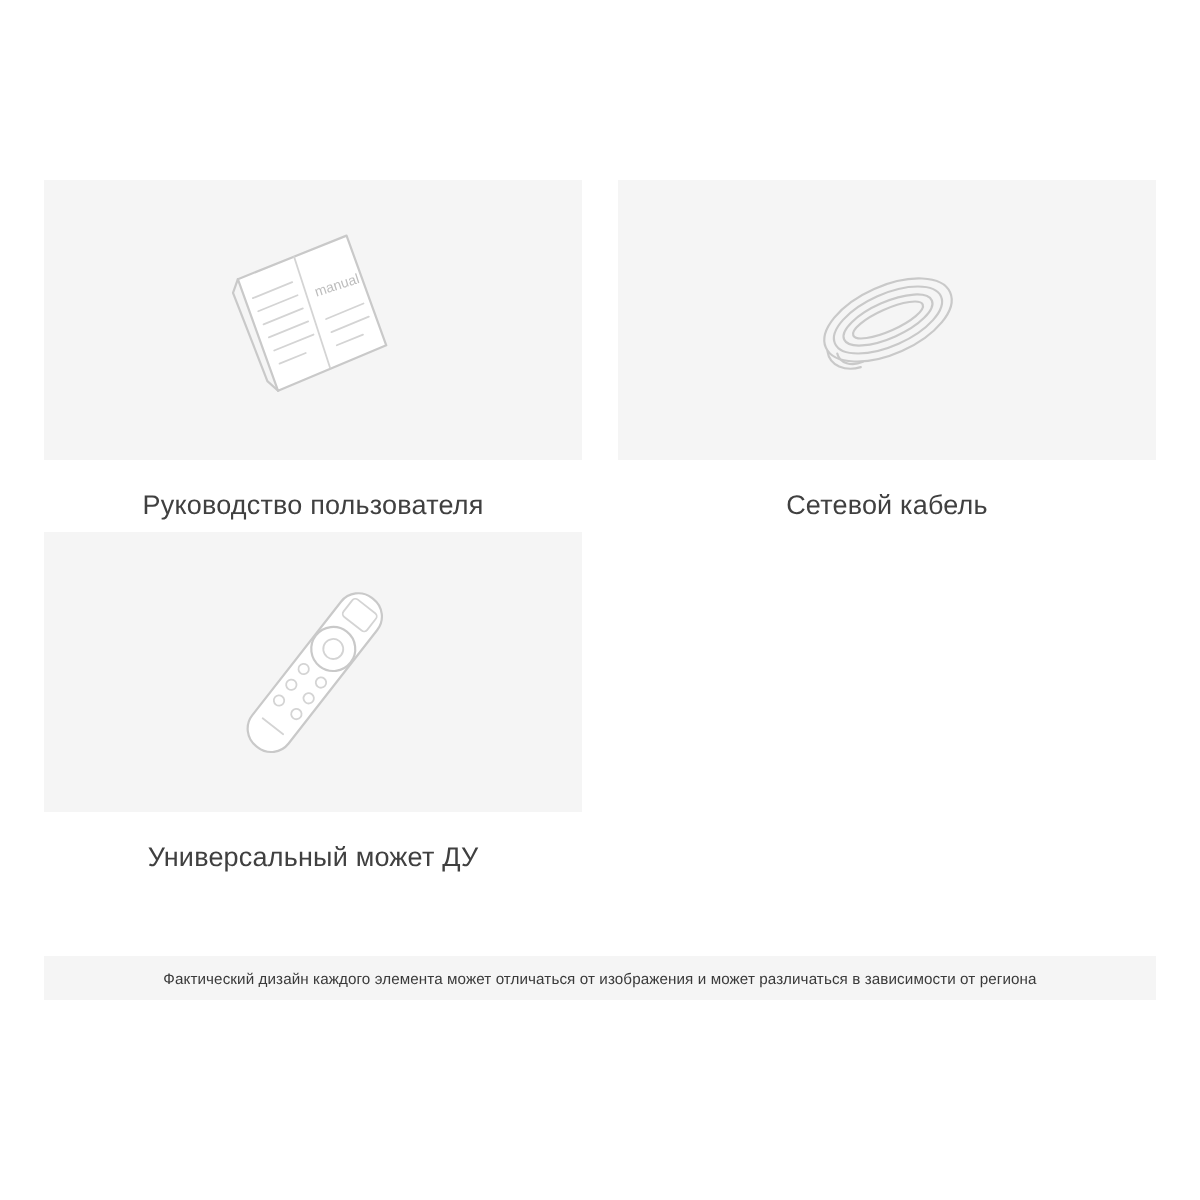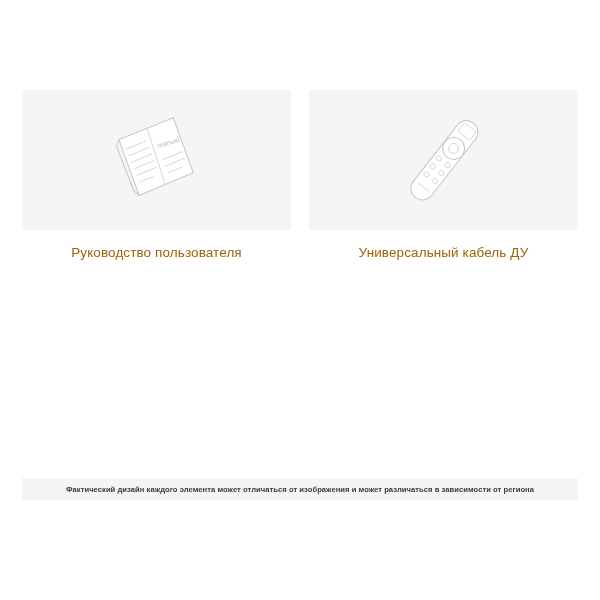--- a/index.html
+++ b/index.html
@@ -38,21 +38,21 @@
     height: 140px;
     background: #f5f5f5;
     display: flex;
     align-items: center;
     justify-content: center;
   }
   .caption {
     text-align: center;
     font-size: 13.5px;
     line-height: 18px;
-    color: #a16207;
+    color: #404040;
     padding: 14px 4px 0 4px;
     letter-spacing: 0.1px;
   }
   .caption .line2 { display: block; }
   .note-wrap {
     position: absolute;
     left: 22px;
     top: 478px;
     width: 556px;
     height: 22px;
@@ -60,21 +60,21 @@
     display: flex;
     align-items: center;
     justify-content: center;
   }
   .note {
     font-size: 7.6px;
     color: #3a3a3a;
     text-align: center;
     letter-spacing: 0.05px;
     white-space: nowrap;
-    font-weight: bold;
+    font-weight: normal;
   }
   svg { display: block; }
   .ln { fill: none; stroke: #c9c9c9; stroke-width: 1.1; stroke-linecap: round; stroke-linejoin: round; }
   .ln-thin { fill: none; stroke: #d4d4d4; stroke-width: 0.9; stroke-linecap: round; }
   .fillw { fill: #ffffff; stroke: #c9c9c9; stroke-width: 1.1; stroke-linejoin: round; }
   .manual-text { font-size: 7px; fill: #bdbdbd; font-family: "Liberation Sans", sans-serif; }
 </style>
 </head>
 <body>
 
@@ -100,41 +100,58 @@
             <path class="ln-thin" d="M67 63 L87 60"></path>
             <path class="ln-thin" d="M68 70 L82 68"></path>
           </g>
         </svg>
       </div>
       <div class="caption">
         <span>Руководство пользователя</span>
       </div>
     </div>
 
+    <div class="cell">
+      <div class="thumb">
+        <svg width="120" height="110" viewBox="0 0 120 110">
+          <g transform="rotate(-24 60 55)">
+            <ellipse class="ln" cx="60" cy="55" rx="34" ry="17"></ellipse>
+            <ellipse class="ln" cx="60" cy="55" rx="29" ry="13"></ellipse>
+            <ellipse class="ln" cx="60" cy="55" rx="24" ry="9"></ellipse>
+            <ellipse class="ln" cx="60" cy="55" rx="19" ry="5.5"></ellipse>
+            <path class="ln" d="M26 57 C24 64 30 70 38 71"></path>
+            <path class="ln" d="M30 60 C29 65 34 69 40 69"></path>
+          </g>
+        </svg>
+      </div>
+      <div class="caption">
+        <span>Сетевой кабель</span>
+      </div>
+    </div>
 
     <div class="cell">
       <div class="thumb">
         <svg width="130" height="110" viewBox="0 0 130 110">
           <g transform="rotate(38 65 55)">
             <rect class="fillw" x="54" y="8" width="23" height="94" rx="11"></rect>
             <rect class="ln-thin" x="58" y="13" width="15" height="11" rx="2"></rect>
             <circle class="ln" cx="65.5" cy="40" r="11"></circle>
             <circle class="ln-thin" cx="65.5" cy="40" r="5"></circle>
             <circle class="ln-thin" cx="60" cy="57" r="2.6"></circle>
             <circle class="ln-thin" cx="71" cy="57" r="2.6"></circle>
             <circle class="ln-thin" cx="60" cy="67" r="2.6"></circle>
             <circle class="ln-thin" cx="71" cy="67" r="2.6"></circle>
             <circle class="ln-thin" cx="60" cy="77" r="2.6"></circle>
             <circle class="ln-thin" cx="71" cy="77" r="2.6"></circle>
             <path class="ln-thin" d="M59 89 L72 89"></path>
           </g>
         </svg>
       </div>
       <div class="caption">
-        <span>Универсальный кабель ДУ</span>
+        <span>Универсальный может ДУ</span>
       </div>
     </div>
 
   </div>
 
   <div class="note-wrap">
     <div class="note">Фактический дизайн каждого элемента может отличаться от изображения  и может различаться в зависимости от региона</div>
   </div>
 
 </div>

